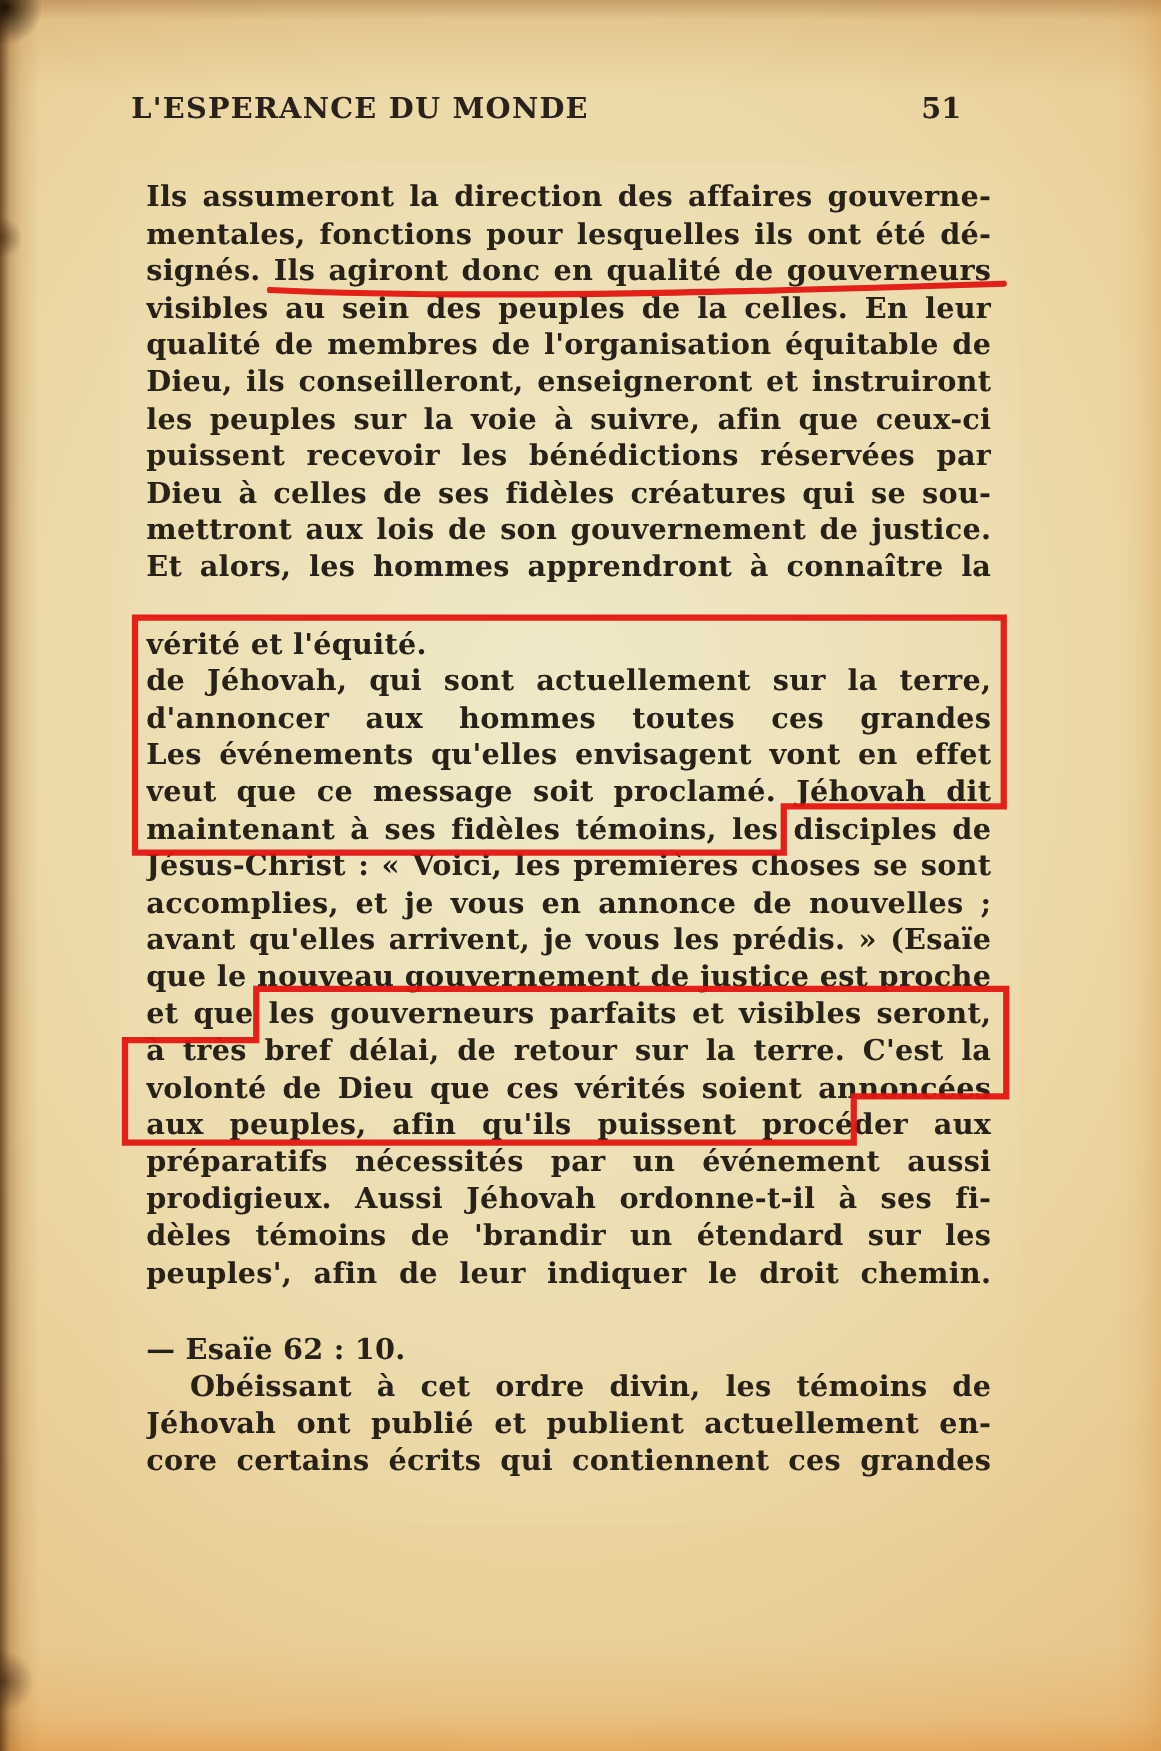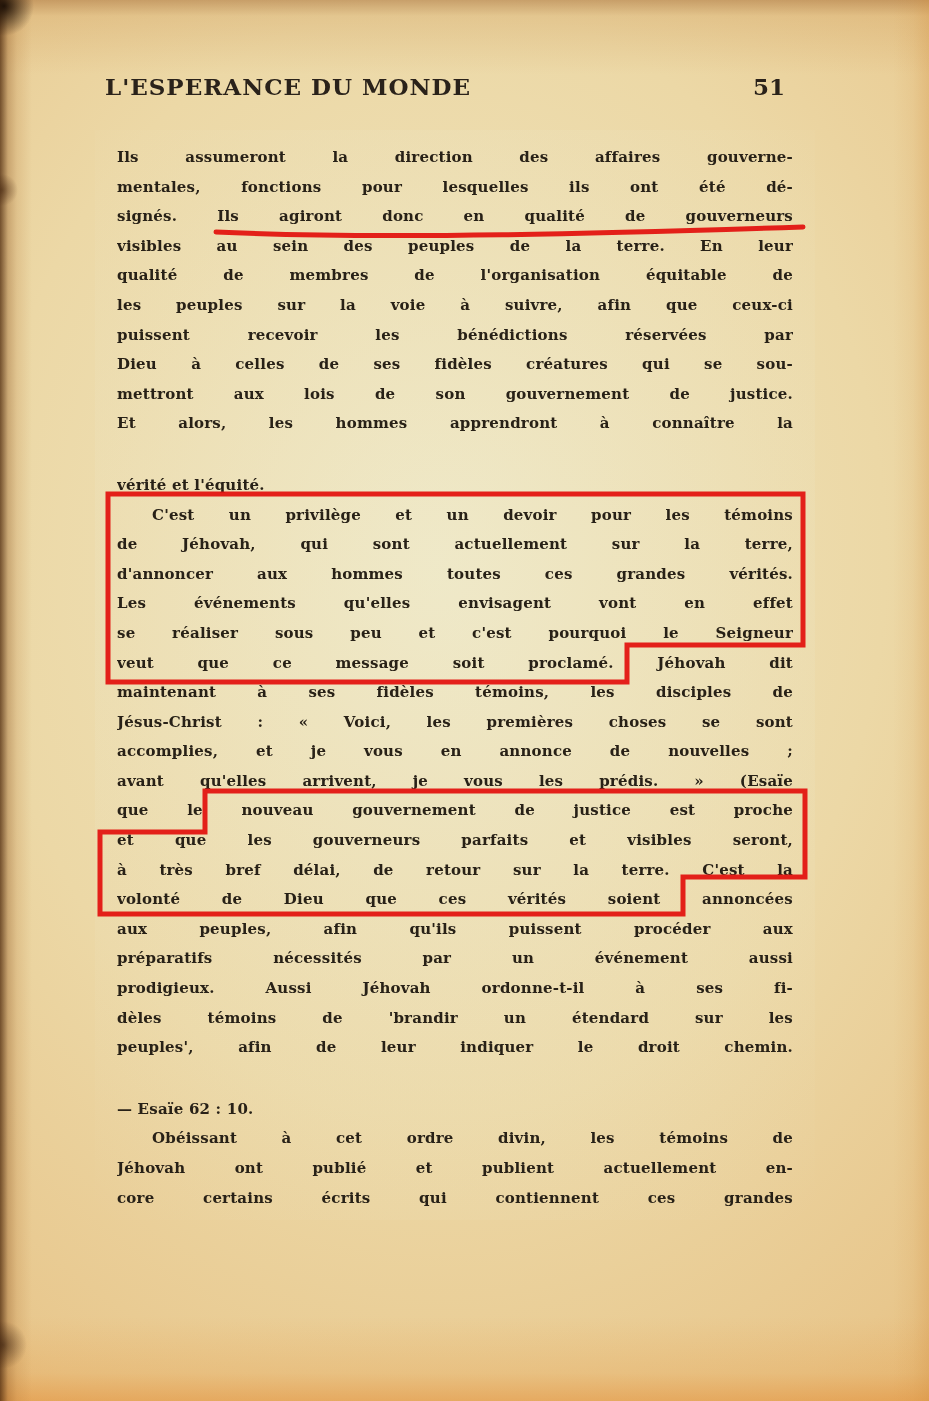--- a/index.html
+++ b/index.html
@@ -27,26 +27,26 @@
   .header{
     position:absolute;left:117px;top:72px;width:676px;height:30px;
     line-height:30px;
   }
   .header .title{
     transform:translateX(-12px);
     font-size:23px;font-weight:bold;letter-spacing:1px;
     color:#2a221a;
   }
   .header .pagenum{
-    position:absolute;right:8px;top:0;
+    position:absolute;right:24px;top:0;
     font-size:23px;font-weight:bold;color:#2a221a;
   }
   .body-text{
     position:absolute;left:117px;top:143px;width:676px;
-    font-size:15px;font-weight:600;color:#282117;
+    font-size:23px;font-weight:600;color:#282117;
     letter-spacing:0.2px;
   }
   .bline{
     height:29.6px;line-height:29.6px;
     text-align:justify;text-align-last:justify;
     overflow:hidden;white-space:normal;
   }
   .bline.left{text-align:left;text-align-last:left;margin-top:32px;}
   .bline.indent{text-indent:35px;}
   svg.marks{position:absolute;left:0;top:0;pointer-events:none;}
@@ -59,33 +59,32 @@
 
   <div class="header">
     <div class="title">L'ESPERANCE DU MONDE</div>
     <div class="pagenum">51</div>
   </div>
 
   <div class="body-text">
       <div class="bline">Ils assumeront la direction des affaires gouverne-</div>
       <div class="bline">mentales, fonctions pour lesquelles ils ont été dé-</div>
       <div class="bline">signés. Ils agiront donc en qualité de gouverneurs</div>
-      <div class="bline">visibles au sein des peuples de la terre. En leur</div>
+      <div class="bline">visibles au sein des peuples de la celles. En leur</div>
       <div class="bline">qualité de membres de l'organisation équitable de</div>
+      <div class="bline">Dieu, ils conseilleront, enseigneront et instruiront</div>
       <div class="bline">les peuples sur la voie à suivre, afin que ceux-ci</div>
       <div class="bline">puissent recevoir les bénédictions réservées par</div>
       <div class="bline">Dieu à celles de ses fidèles créatures qui se sou-</div>
       <div class="bline">mettront aux lois de son gouvernement de justice.</div>
       <div class="bline">Et alors, les hommes apprendront à connaître la</div>
       <div class="bline left">vérité et l'équité.</div>
-      <div class="bline indent">C'est un privilège et un devoir pour les témoins</div>
       <div class="bline">de Jéhovah, qui sont actuellement sur la terre,</div>
       <div class="bline">d'annoncer aux hommes toutes ces grandes vérités.</div>
       <div class="bline">Les événements qu'elles envisagent vont en effet</div>
-      <div class="bline">se réaliser sous peu et c'est pourquoi le Seigneur</div>
       <div class="bline">veut que ce message soit proclamé. Jéhovah dit</div>
       <div class="bline">maintenant à ses fidèles témoins, les disciples de</div>
       <div class="bline">Jésus-Christ : « Voici, les premières choses se sont</div>
       <div class="bline">accomplies, et je vous en annonce de nouvelles ;</div>
       <div class="bline">avant qu'elles arrivent, je vous les prédis. » (Esaïe</div>
       <div class="bline">que le nouveau gouvernement de justice est proche</div>
       <div class="bline">et que les gouverneurs parfaits et visibles seront,</div>
       <div class="bline">à très bref délai, de retour sur la terre. C'est la</div>
       <div class="bline">volonté de Dieu que ces vérités soient annoncées</div>
       <div class="bline">aux peuples, afin qu'ils puissent procéder aux</div>

